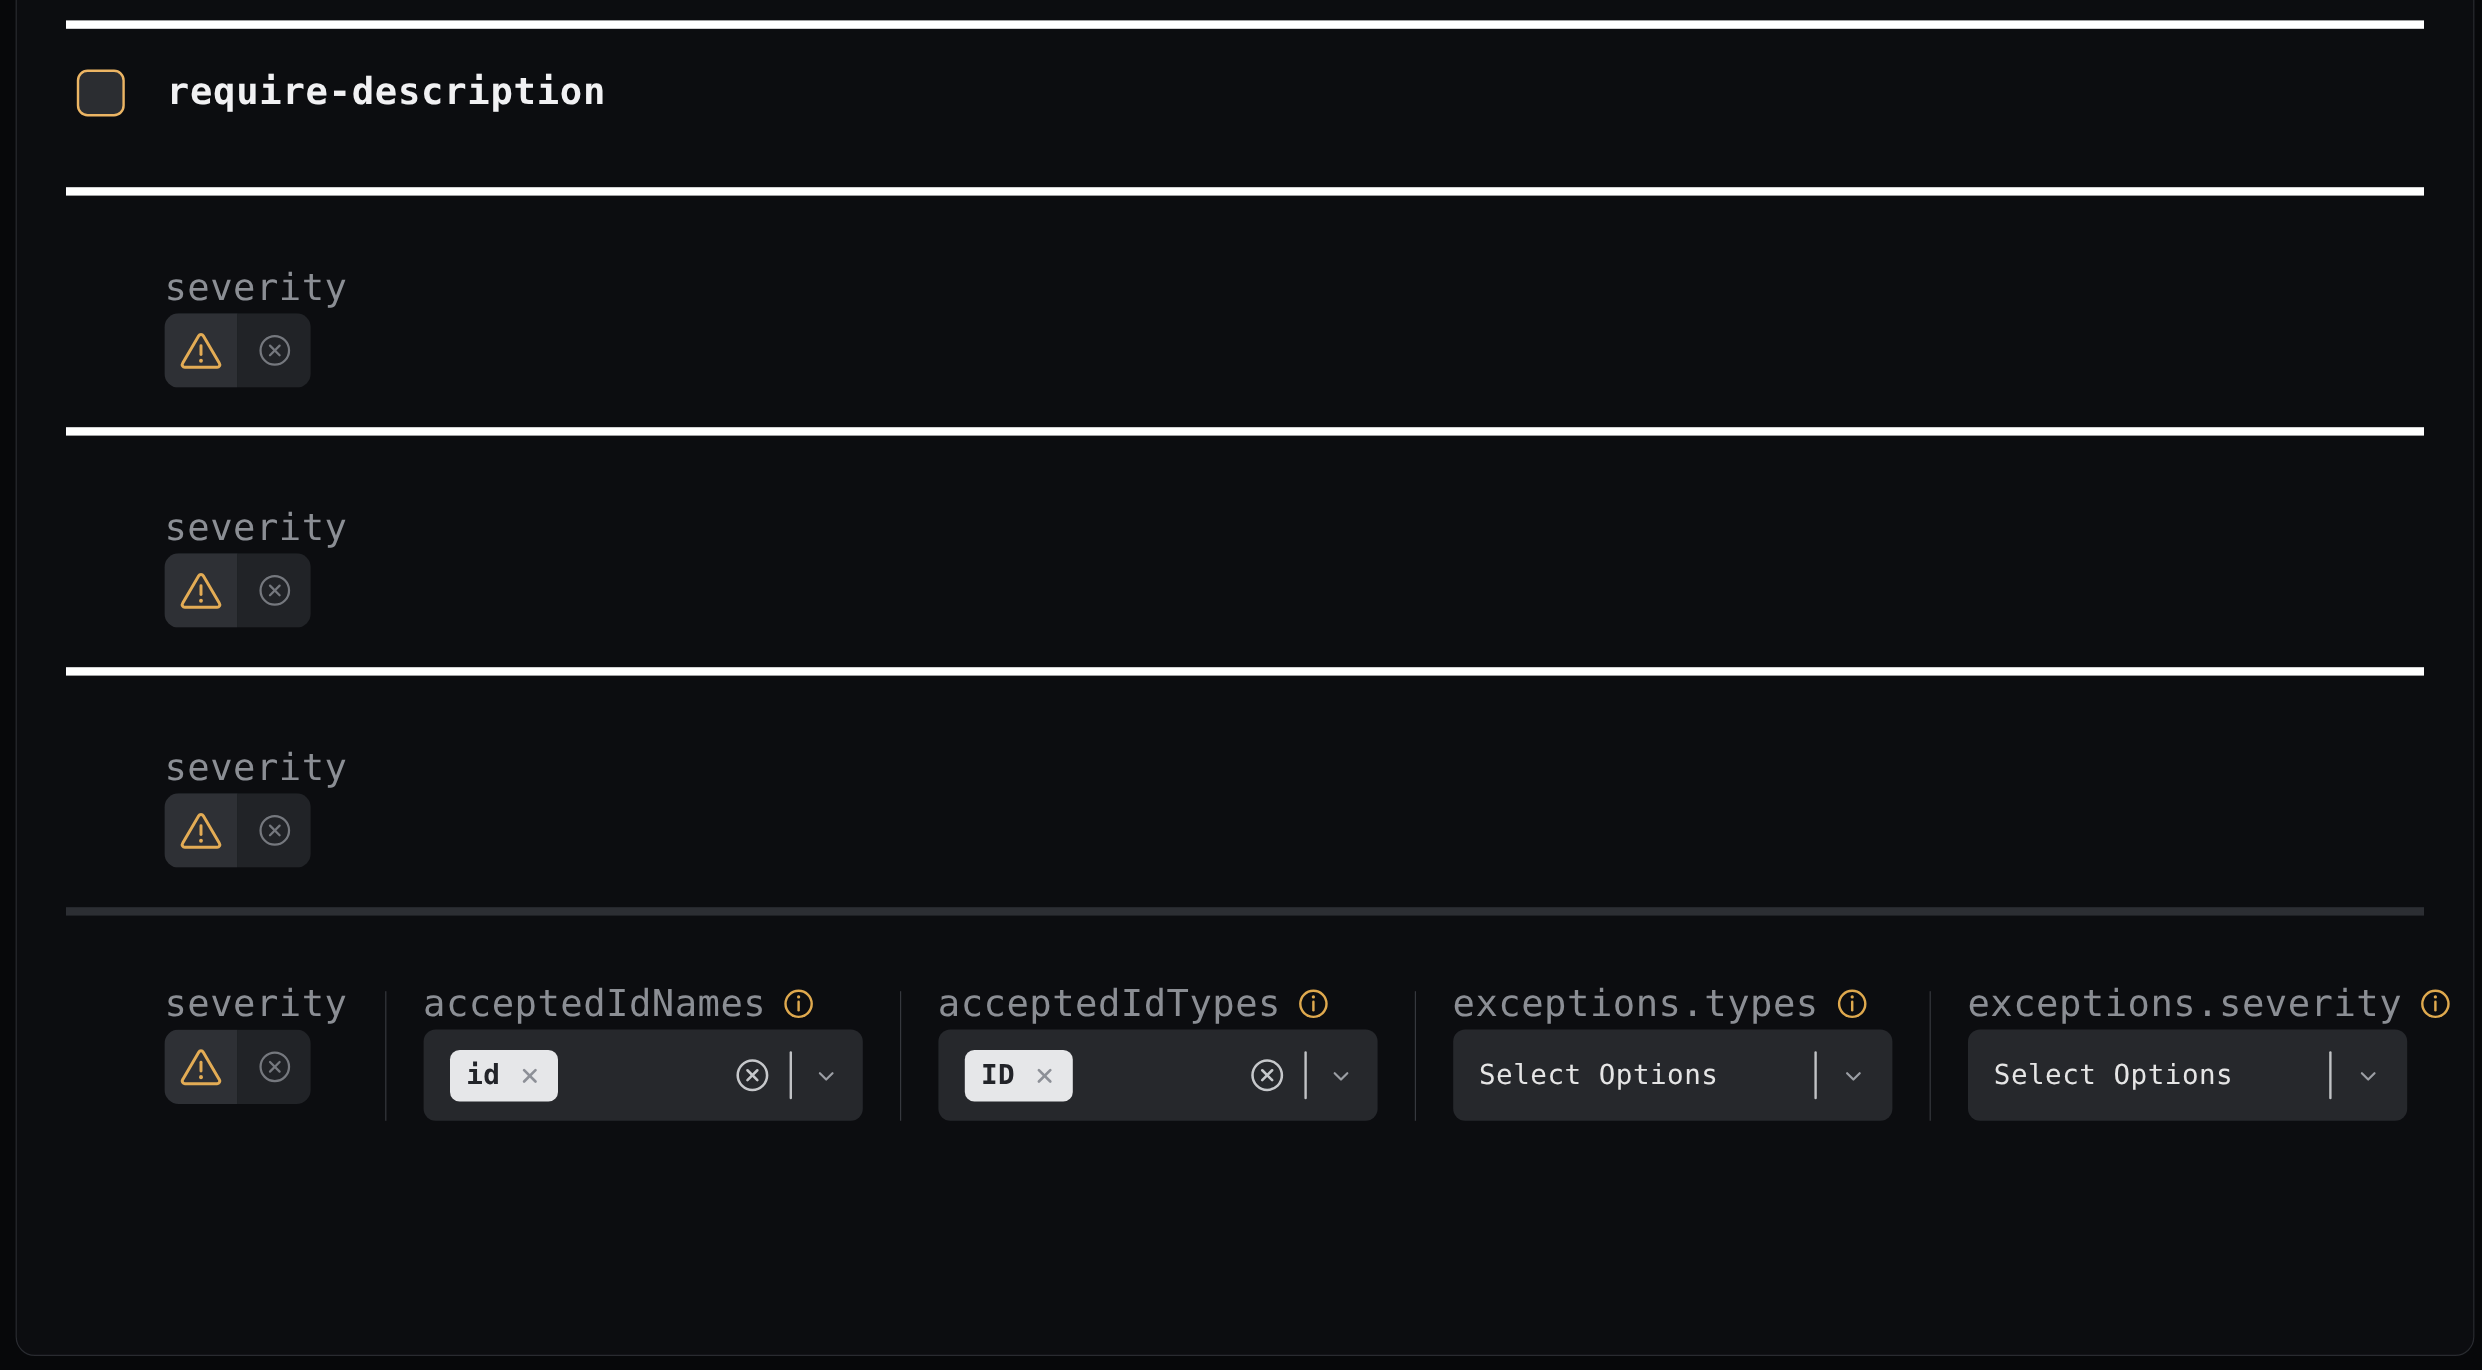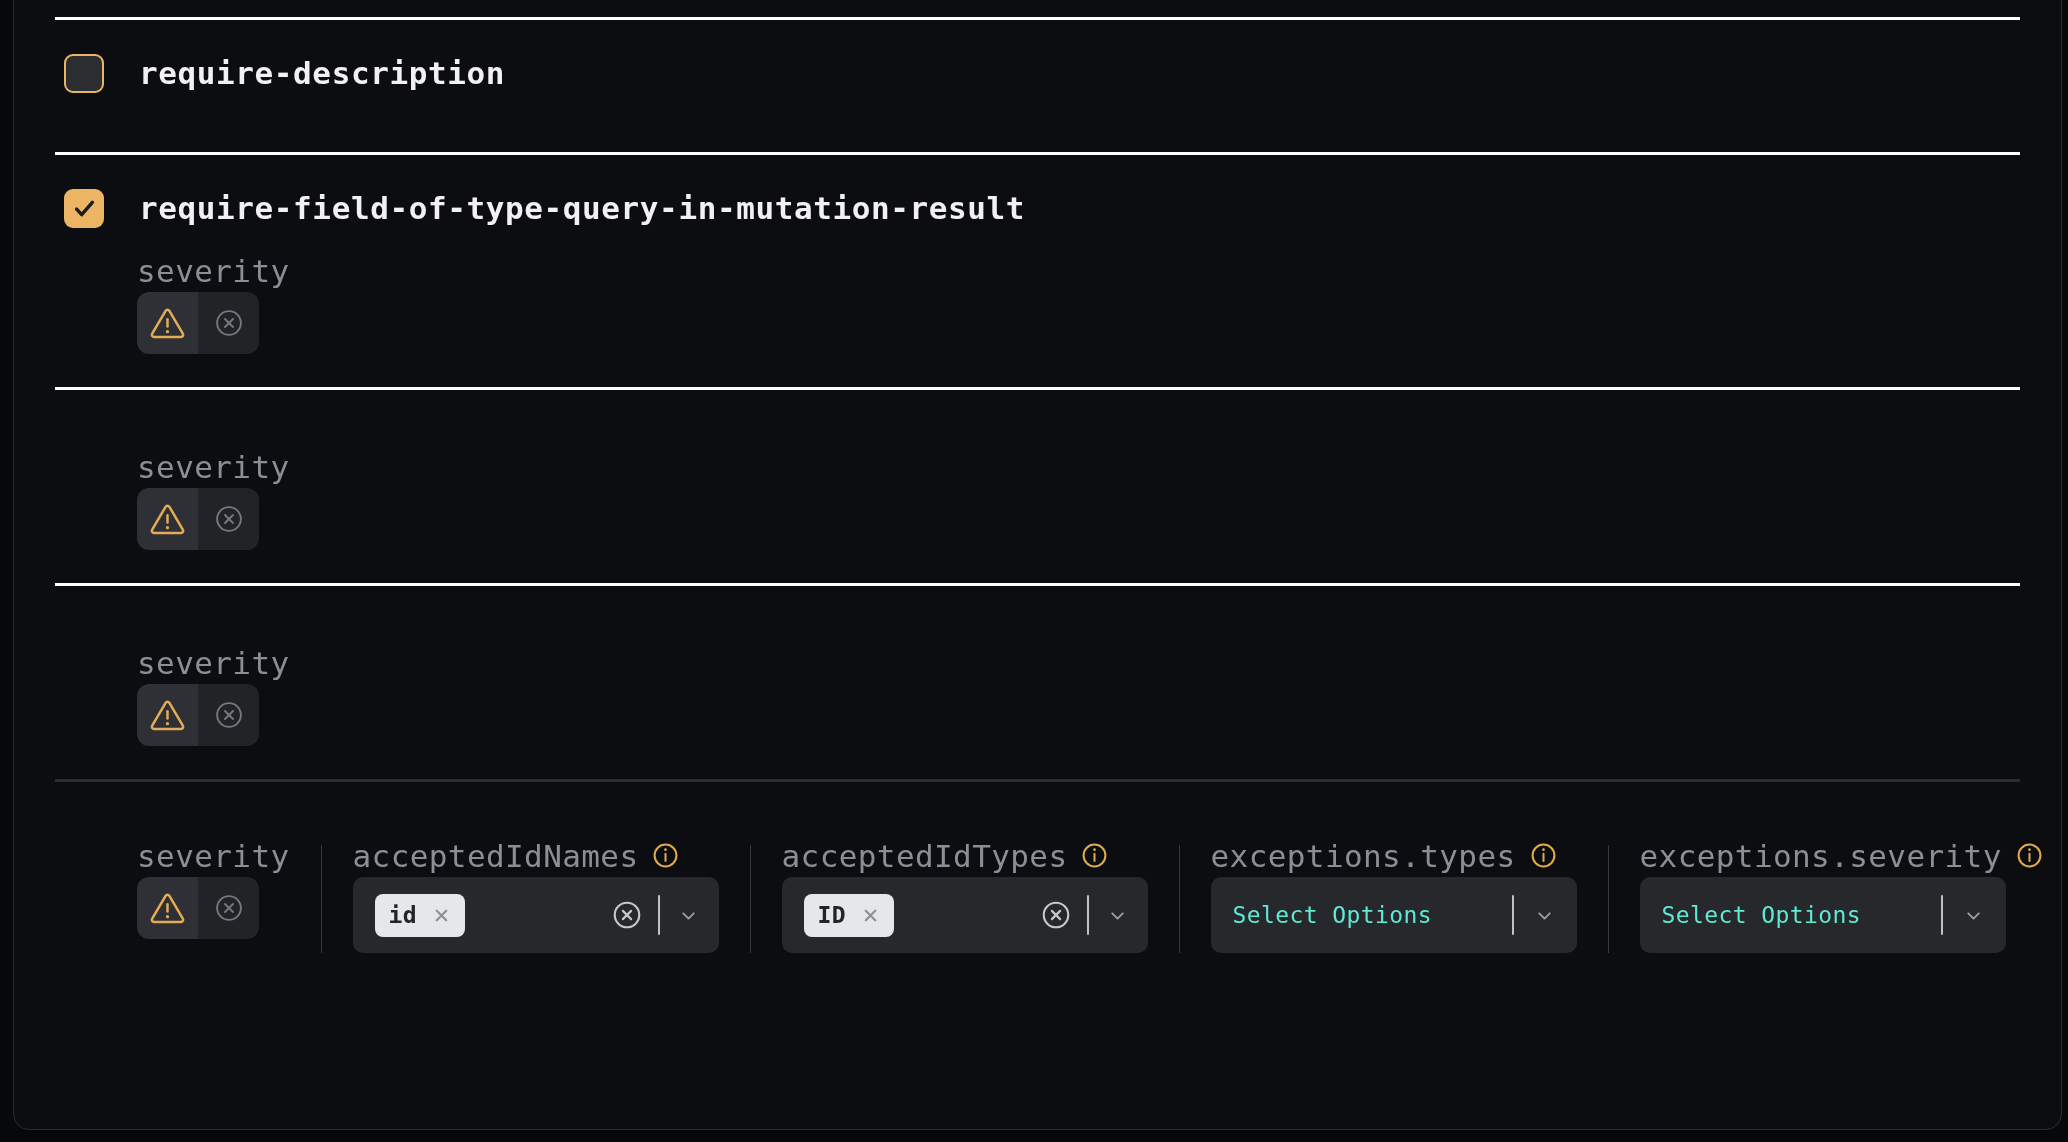--- a/index.html
+++ b/index.html
@@ -13,21 +13,21 @@
     position:absolute;
     left:13px; top:-26px;
     width:2049px; height:1156px;
     background:#0c0d10;
     border:1.5px solid #292b30;
     border-radius:16px;
   }
   .panel-inner { margin:0 41px; }
   .top-spacer { height:42px; }
 
-  .rule { border-top:3px solid #ffffff; padding:34px 0 33px 9px; }
+  .rule { border-top:7px solid #ffffff; padding:34px 0 33px 9px; }
   .rule.first { padding-bottom:59px; }
   .rule.last  { border-top-color:#2c2e33; padding-top:32px; padding-bottom:70px; }
 
   .rule-header { display:flex; align-items:center; }
   .checkbox {
     width:40px; height:39px; border-radius:9px; flex:0 0 auto;
     display:flex; align-items:center; justify-content:center;
     cursor:pointer;
   }
   .checkbox.checked { background:var(--accent,#ecb564); }
@@ -77,47 +77,39 @@
     display:flex; align-items:center; gap:15px; padding:0 14px;
   }
   .chip-text { font-size:23px; font-weight:bold; color:#222429; letter-spacing:0.4px; }
   .spacer { flex:1; }
   .vsep { width:2px; height:40px; background:#c0c2c5; border-radius:1px; flex:0 0 auto; }
   .field.multiselect .vsep { margin-left:16px; }
   .field.select .vsep { margin-left:0; }
   .chev { margin-left:18px; flex:0 0 auto; display:flex; }
   .field.select .chev { margin-left:20px; }
   .clear-btn { flex:0 0 auto; display:flex; cursor:pointer; }
-  .placeholder { font-size:23px; letter-spacing:0.4px; color:#5eead4; white-space:nowrap; }
+  .placeholder { font-size:23px; letter-spacing:0.4px; color:#e5e5e5; white-space:nowrap; }
 
   svg { display:block; }
 </style>
 </head>
 <body>
 
 <div class="panel">
   <div class="panel-inner">
     <div class="top-spacer"></div>
 
     <section class="rule first">
       <div class="rule-header">
         <span class="checkbox unchecked"></span>
         <span class="rule-title">require-description</span>
       </div>
     </section>
 
     <section class="rule">
-      <div class="rule-header">
-        <span class="checkbox checked">
-  <svg width="27" height="27" viewBox="0 0 24 24" fill="none" stroke="#1a1b1f" stroke-width="3" stroke-linecap="round" stroke-linejoin="round">
-              <polyline points="5,12.5 9.5,17.5 19,6.5"></polyline>
-            </svg>
-</span>
-        <span class="rule-title">require-field-of-type-query-in-mutation-result</span>
-      </div>
       <div class="options-row">
         <div class="option-group">
           <div class="option-label">severity</div>
           <div class="severity-control">
             <span class="severity-seg active">
   <svg width="35" height="31" viewBox="0 0 24 21" fill="none" stroke="#e3ac55" stroke-width="1.7" stroke-linecap="round" stroke-linejoin="round">
                   <path d="M10.7 1.8 L1.5 17.5 a1.5 1.5 0 0 0 1.3 2.3 h18.4 a1.5 1.5 0 0 0 1.3 -2.3 L13.3 1.8 a1.5 1.5 0 0 0 -2.6 0 Z"></path>
                   <line x1="12" y1="7.5" x2="12" y2="12.5"></line>
                   <line x1="12" y1="16" x2="12" y2="16.1" stroke-width="2.2"></line>
                 </svg>

